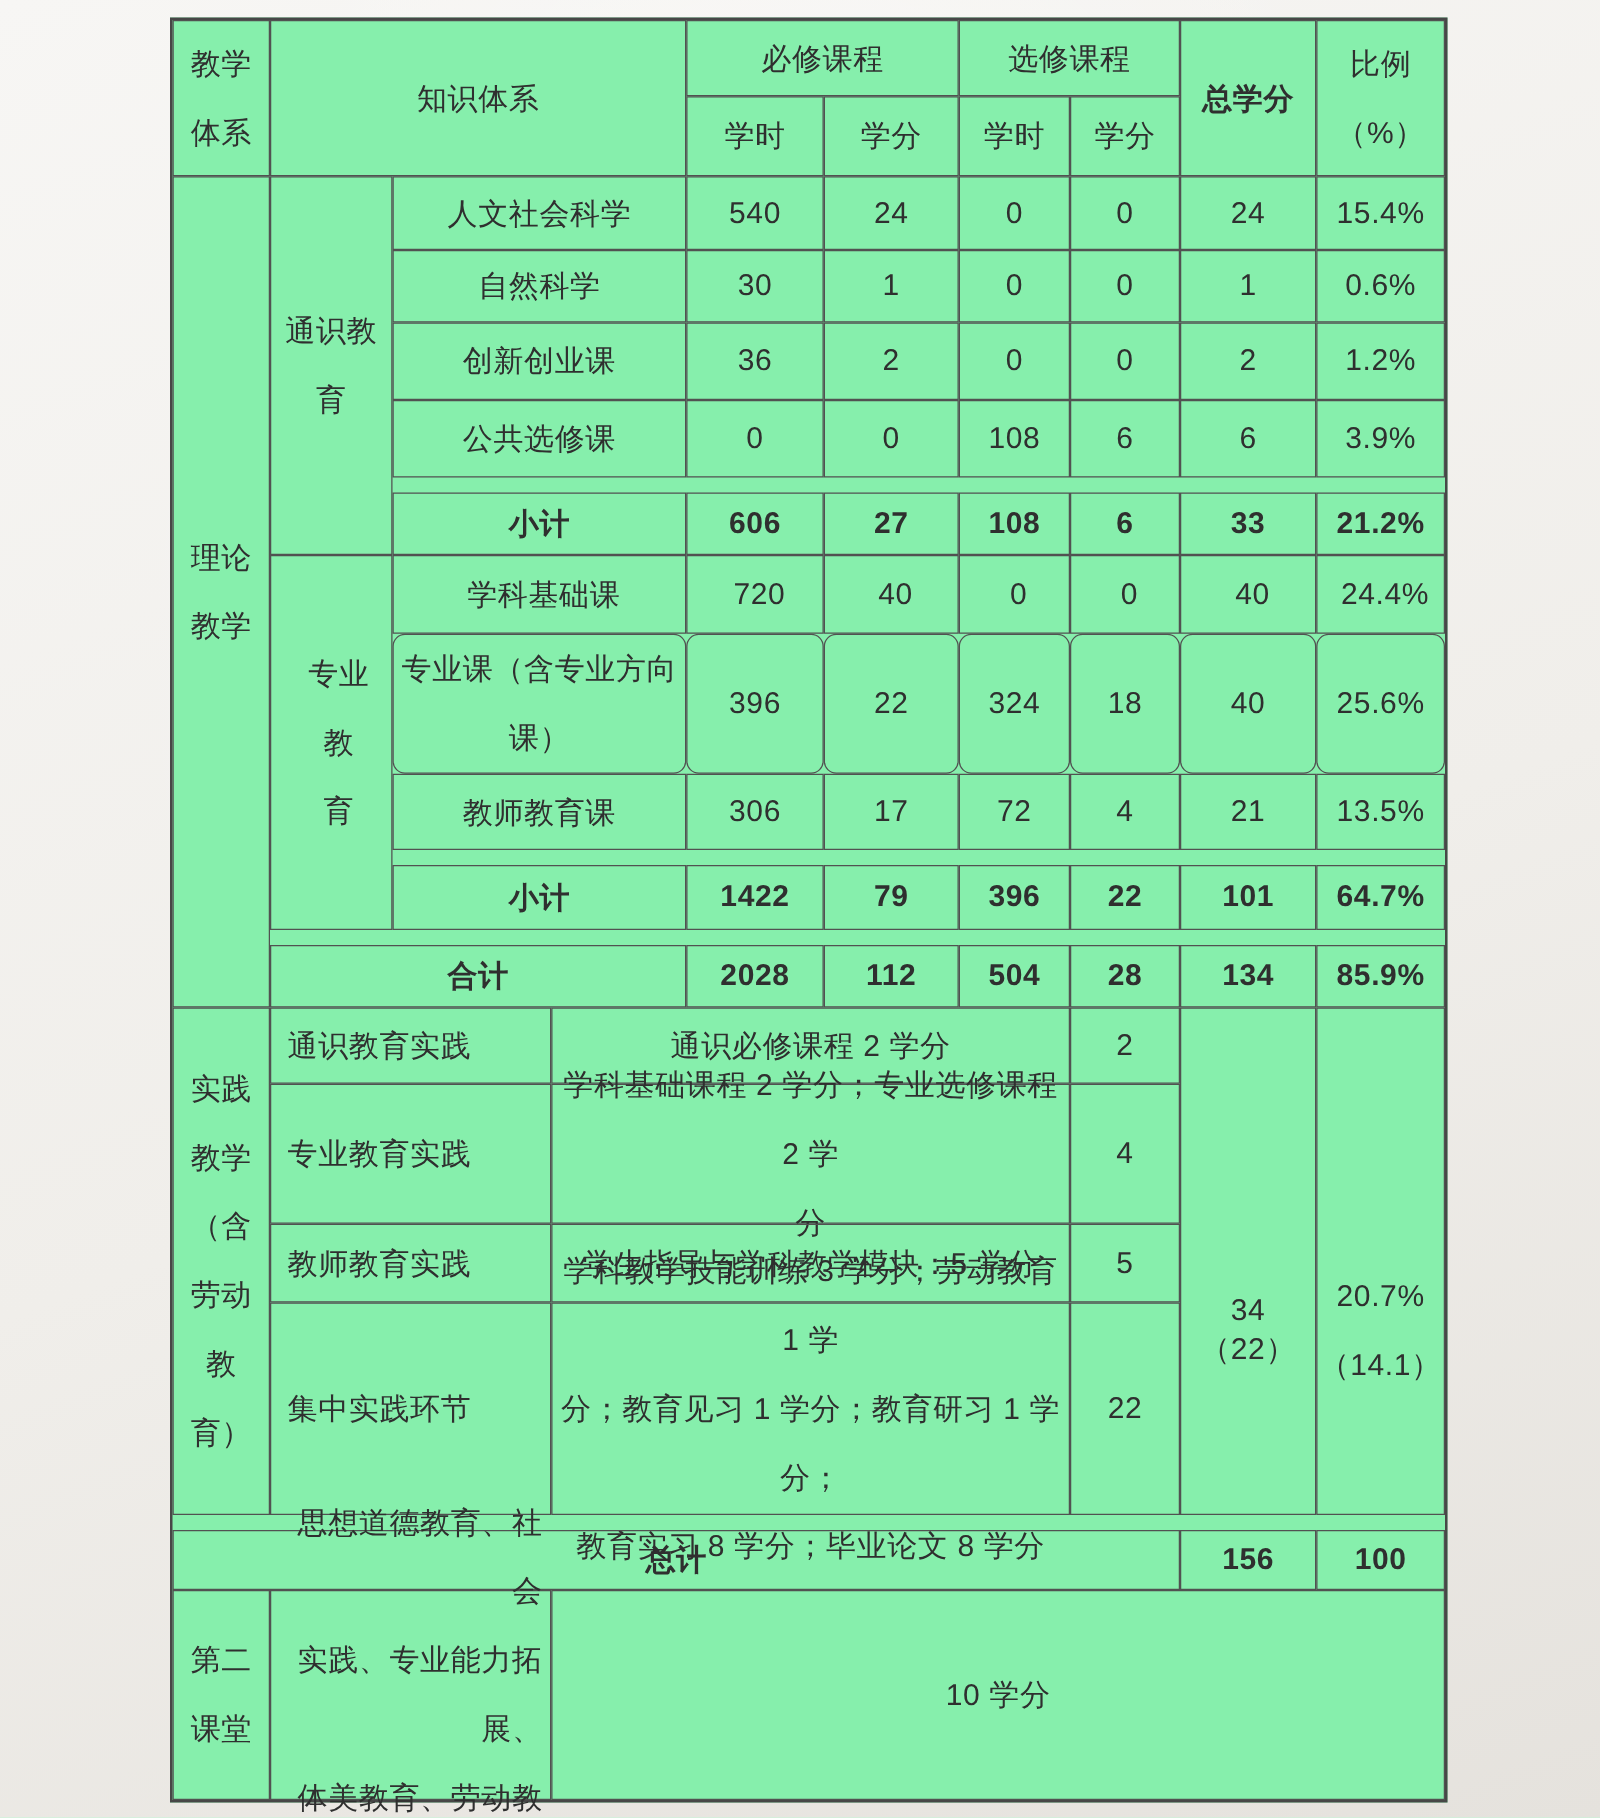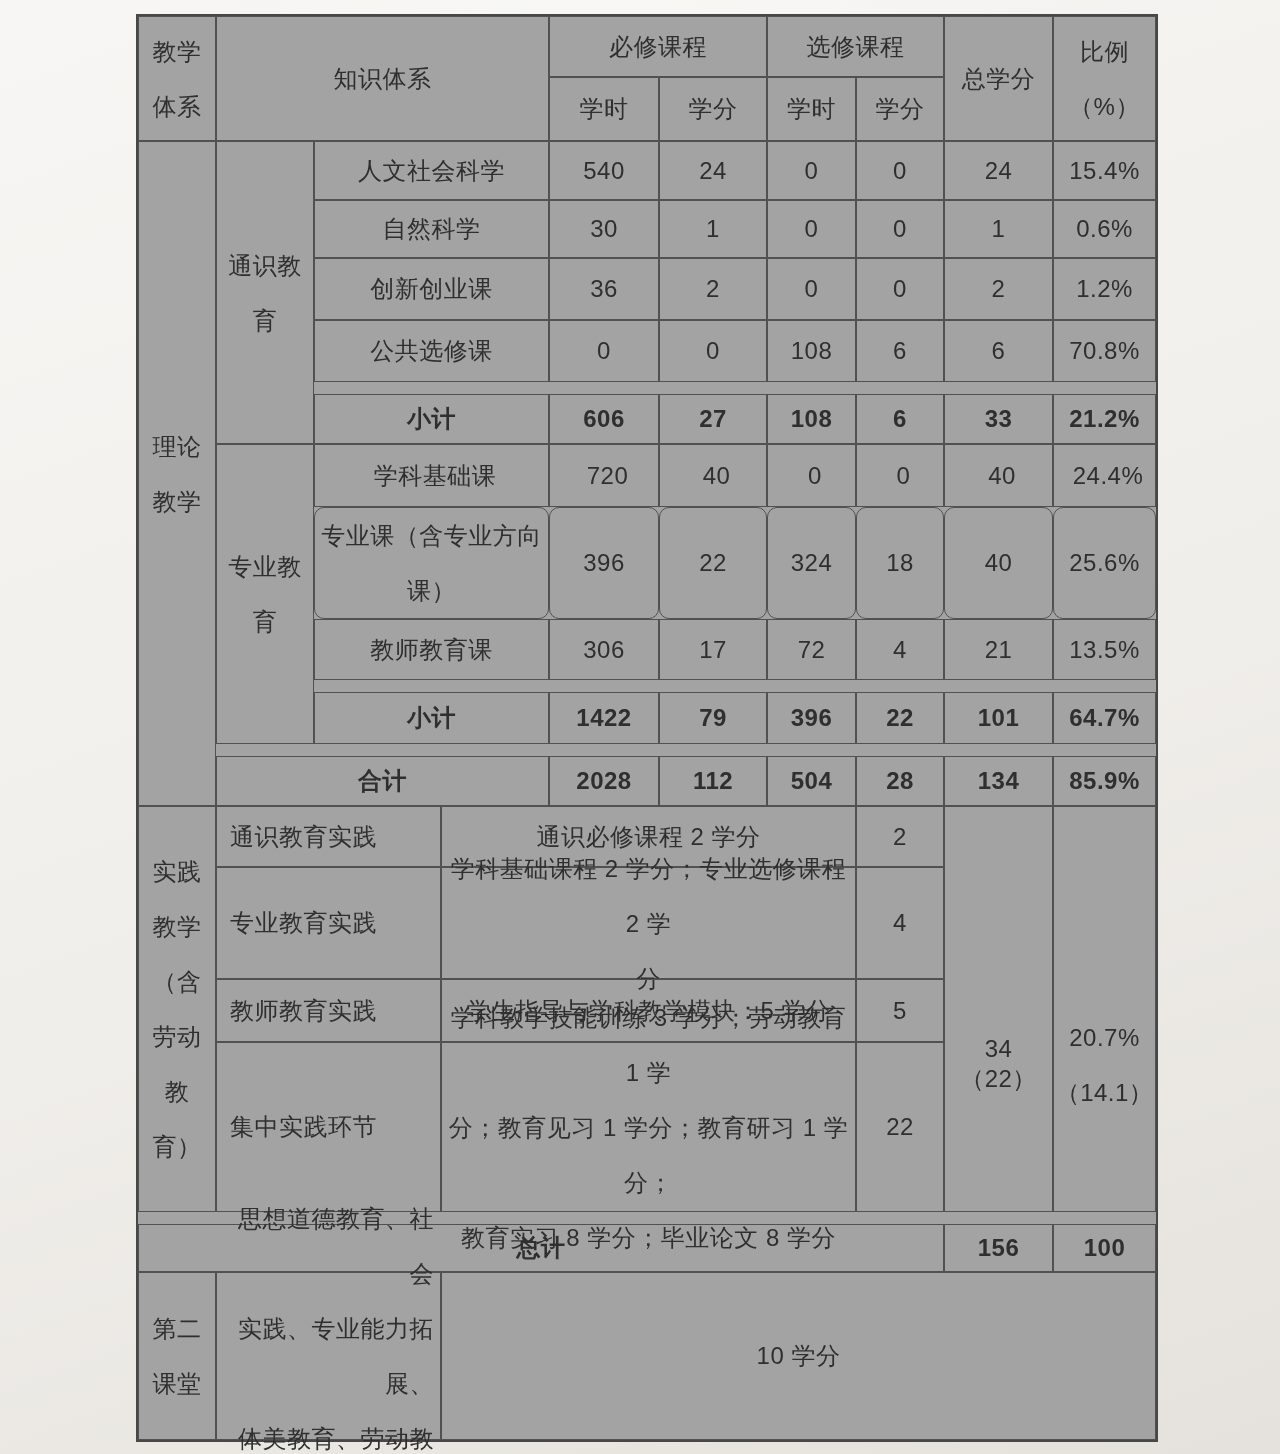--- a/index.html
+++ b/index.html
@@ -22,21 +22,21 @@
     pointer-events: none;
   }
   .curriculum-table {
     position: absolute;
     left: 136px;
     top: 14px;
     display: grid;
     grid-template-columns: 78px 98px 127px 108px 110px 108px 89px 88px 109px 103px;
     grid-template-rows: 61px 64px 59px 58px 62px 62px 62px 63px 112px 61px 64px 62px 61px 112px 63px 170px 60px 168px;
     border: 2px solid #474747;
-    background: #a3a3a3;
+    background: #86efac;
   }
   .c {
     display: flex;
     align-items: center;
     justify-content: center;
     text-align: center;
     border: 1px solid #515151;
     font-size: 24px;
     padding: 2px 6px;
     box-sizing: border-box;
@@ -56,26 +56,26 @@
 
   
   .h-ts   { grid-column: 1/2;  grid-row: 1/3; }
   .h-ks   { grid-column: 2/5;  grid-row: 1/3; }
   .h-req  { grid-column: 5/7;  grid-row: 1/2; }
   .h-elec { grid-column: 7/9;  grid-row: 1/2; }
   .h-rh   { grid-column: 5/6;  grid-row: 2/3; }
   .h-rc   { grid-column: 6/7;  grid-row: 2/3; }
   .h-eh   { grid-column: 7/8;  grid-row: 2/3; }
   .h-ec   { grid-column: 8/9;  grid-row: 2/3; }
-  .h-tc   { grid-column: 9/10; grid-row: 1/3; }
+  .h-tc   { grid-column: 9/10; grid-row: 1/3; font-weight: bold; }
   .h-ra   { grid-column: 10/11;grid-row: 1/3; }
 
   .theory-label { grid-column: 1/2; grid-row: 3/13; }
   .gen-label    { grid-column: 2/3; grid-row: 3/8; }
-  .prof-label   { grid-column: 2/3; grid-row: 8/12; }
+  .prof-label   { grid-column: 2/3; grid-row: 8/12; padding-left: 18px; }
   .name  { grid-column: 3/5; }
   .v5 { grid-column: 5/6; } .v6 { grid-column: 6/7; }
   .v7 { grid-column: 7/8; } .v8 { grid-column: 8/9; }
   .v9 { grid-column: 9/10; } .v10 { grid-column: 10/11; }
   .r3 { grid-row: 3/4; } .r4 { grid-row: 4/5; } .r5 { grid-row: 5/6; }
   .r6 { grid-row: 6/7; } .r7 { grid-row: 7/8; } .r8 { grid-row: 8/9; padding-left: 13px; }
   .r9 { grid-row: 9/10; border-radius: 10px; } .r10 { grid-row: 10/11; } .r11 { grid-row: 11/12; }
   .r12 { grid-row: 12/13; } .r13 { grid-row: 13/14; } .r14 { grid-row: 14/15; }
   .r15 { grid-row: 15/16; } .r16 { grid-row: 16/17; } .r17 { grid-row: 17/18; }
   .r18 { grid-row: 18/19; }
@@ -141,21 +141,21 @@
   <div class="c v8 r5">0</div>
   <div class="c v9 r5">2</div>
   <div class="c v10 r5">1.2%</div>
 
   <div class="c name r6">公共选修课</div>
   <div class="c v5 r6">0</div>
   <div class="c v6 r6">0</div>
   <div class="c v7 r6">108</div>
   <div class="c v8 r6">6</div>
   <div class="c v9 r6">6</div>
-  <div class="c v10 r6">70.8%</div>
+  <div class="c v10 r6">3.9%</div>
 
   <div class="c b name r7">小计</div>
   <div class="c b v5 r7">606</div>
   <div class="c b v6 r7">27</div>
   <div class="c b v7 r7">108</div>
   <div class="c b v8 r7">6</div>
   <div class="c b v9 r7">33</div>
   <div class="c b v10 r7">21.2%</div>
 
   <div class="c pre prof-label">专业教

